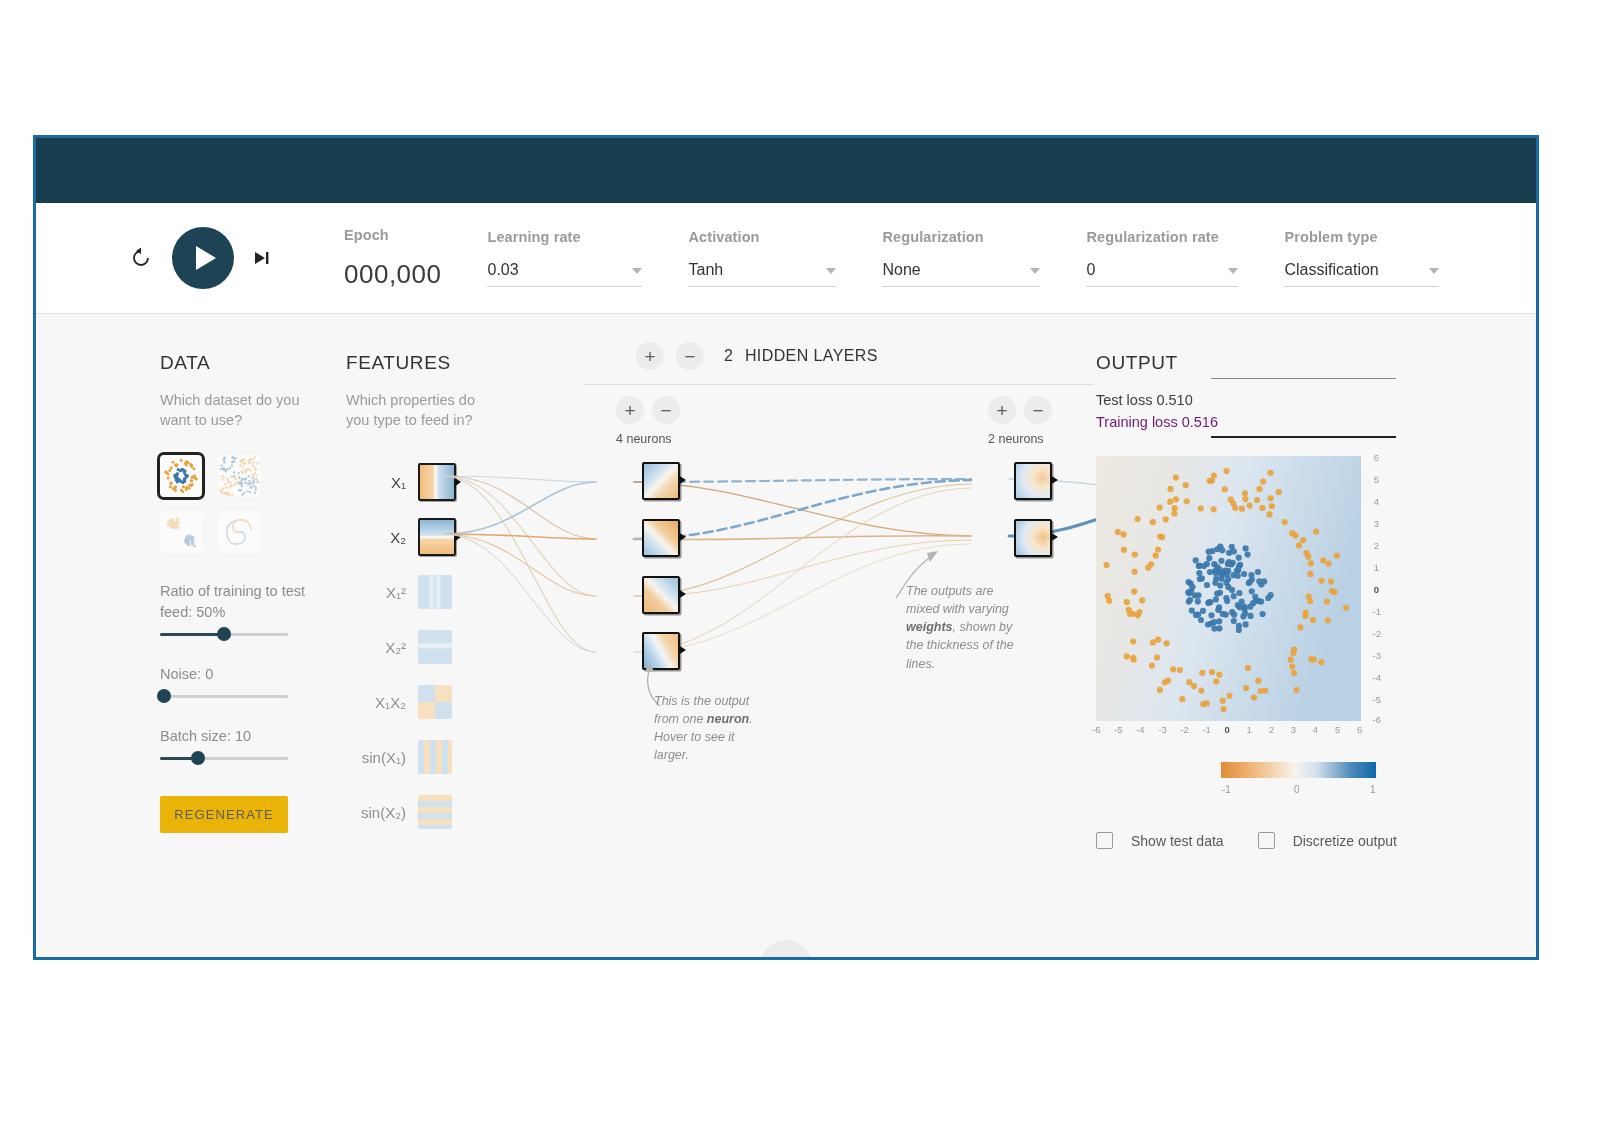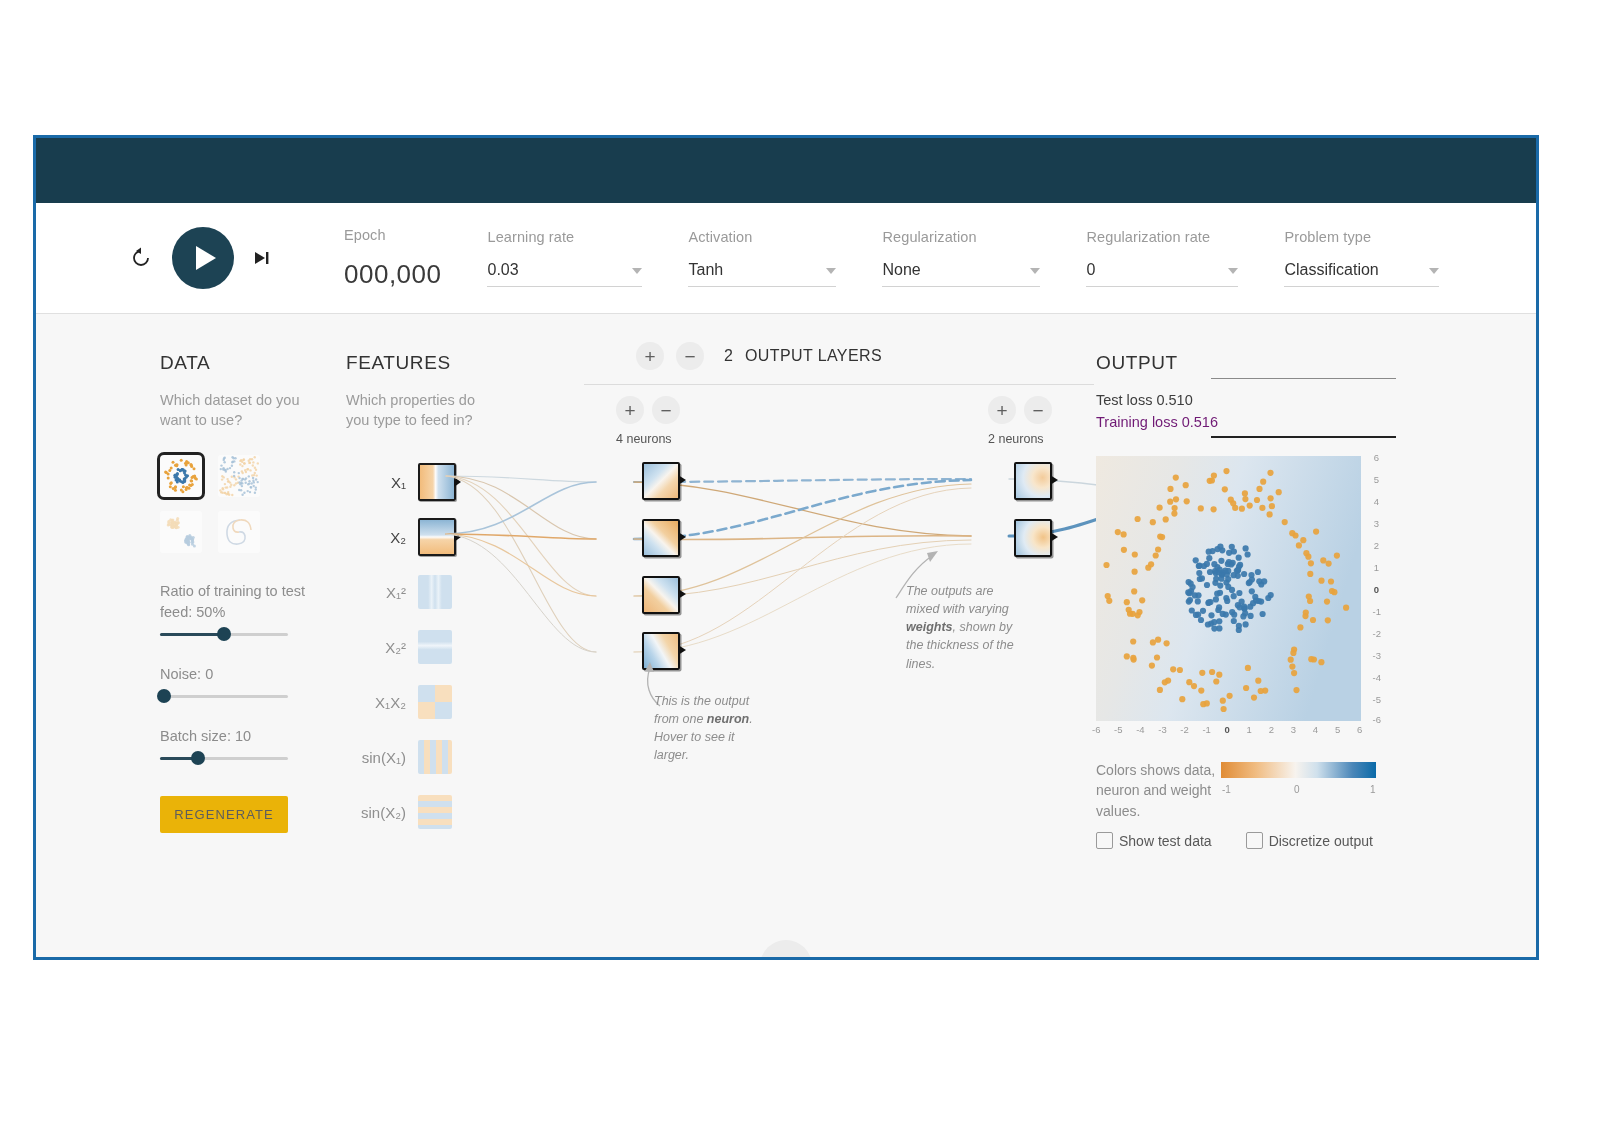--- a/index.html
+++ b/index.html
@@ -7,21 +7,21 @@
   .app{position:absolute;left:33px;top:135px;width:1506px;height:825px;border:3px solid #1a6aa8;background:#f7f7f7;box-sizing:border-box;overflow:hidden;}
   .topbar{height:65px;background:#183d4e;}
   .controls{height:110px;background:#ffffff;border-bottom:1px solid #e0e0e0;display:flex;align-items:center;position:relative;}
   .playgroup{display:flex;align-items:center;gap:18px;margin-left:92px;}
   .reset-btn{width:26px;height:26px;cursor:pointer;display:flex;align-items:center;justify-content:center;color:#222;font-size:26px;line-height:1;}
   .play-btn{width:62px;height:62px;border-radius:50%;background:#1d4354;display:flex;align-items:center;justify-content:center;cursor:pointer;}
   .play-tri{width:0;height:0;border-left:20px solid #fff;border-top:12px solid transparent;border-bottom:12px solid transparent;margin-left:6px;}
   .step-btn{width:20px;height:20px;cursor:pointer;display:flex;align-items:center;justify-content:center;}
   .ctl{margin-left:46px;}
   .ctl.epoch{margin-left:72px;}
-  .ctl-label{font-size:14.5px;color:#9a9a9a;font-weight:400;letter-spacing:.1px;margin-bottom:16px;}
+  .ctl-label{font-size:14.5px;color:#9a9a9a;font-weight:700;letter-spacing:.1px;margin-bottom:16px;}
   .epoch-val{font-size:26px;color:#3a3a3a;font-weight:400;letter-spacing:.5px;}
   .select{width:158px;border-bottom:1px solid #d2d2d2;display:flex;align-items:flex-end;justify-content:space-between;padding-bottom:7px;cursor:pointer;}
   .select span.val{font-size:16px;color:#333;}
   .caret{width:0;height:0;border-left:5px solid transparent;border-right:5px solid transparent;border-top:6px solid #b4b4b4;margin-bottom:5px;}
   .sel-lr{width:155px;} .sel-act{width:148px;} .sel-reg{width:158px;} .sel-regr{width:152px;} .sel-pt{width:155px;}
 
   .main{position:relative;height:648px;background:#f7f7f7;}
   .col-title{font-size:19px;color:#333;letter-spacing:.6px;font-weight:400;}
   .col-sub{font-size:14.5px;color:#9b9b9b;line-height:1.4;margin-top:16px;}
 
@@ -62,21 +62,21 @@
   .loss{font-size:14.5px;color:#3d3d3d;margin-top:18px;}
   .loss.training{color:#701a75;margin-top:6px;}
   .lossline{position:absolute;right:0px;top:26px;width:185px;height:1px;background:#8a8a8a;}
   .lossline2{position:absolute;right:0px;top:84px;width:185px;height:2px;background:#222;}
   .heat{position:absolute;left:1060px;top:142px;width:265px;height:265px;}
   .ax{position:absolute;font-size:9.5px;color:#9a9a9a;}
   .legend-txt{position:absolute;left:1060px;top:446px;width:120px;font-size:14px;color:#8c8c8c;line-height:1.45;}
   .cbar{position:absolute;left:1185px;top:448px;width:155px;height:16px;background:linear-gradient(90deg,#e08c36 0%,#f0bb80 22%,#f7f3ee 48%,#cfe0ec 62%,#4a86b8 85%,#0a6aa8 100%);}
   .cbar-tick{position:absolute;font-size:10px;color:#9a9a9a;}
   .checks{position:absolute;left:1060px;top:518px;display:flex;gap:34px;align-items:center;}
-  .chk{display:flex;align-items:center;gap:6px;cursor:pointer;}
+  .chk{display:flex;align-items:center;gap:18px;cursor:pointer;}
   .chkbox{width:15px;height:15px;border:1.8px solid #9a9a9a;border-radius:2px;}
   .chk span{font-size:14px;color:#585858;}
   .bottom-nub{position:absolute;left:50%;transform:translateX(-50%);bottom:-22px;width:52px;height:44px;background:#ececec;border-radius:26px 26px 0 0;}
   svg{display:block;overflow:visible;}
 </style>
 </head>
 <body>
 
 <div class="app">
 
@@ -547,21 +547,21 @@
         <div class="feat-box" style="background:repeating-linear-gradient(180deg,#f8dfbe 0 6px,#cfe0ee 6px 12px);"></div>
       </div>
     </div>
 
     <div class="net">
 
       <div class="layers-hd">
         <div class="rbtn">+</div>
         <div class="rbtn">−</div>
         <div class="hl-count">2</div>
-        <div class="hl-text">OUTPUT LAYERS</div>
+        <div class="hl-text">HIDDEN LAYERS</div>
       </div>
 
       <div class="net-rule"></div>
 
       <div class="layer-ctl" style="left:110px;top:82px;">
         <div class="rbtn">+</div>
         <div class="rbtn">−</div>
       </div>
       <div class="neuron-cnt" style="left:110px;top:118px;">4 neurons</div>
 
@@ -929,21 +929,20 @@
           <div class="ax" style="position: absolute; left: 128.5px; top: 268px; color: rgb(85, 85, 85); font-weight: 700;">0</div>
           <div class="ax" style="position: absolute; left: 150.583px; top: 268px;">1</div>
           <div class="ax" style="position: absolute; left: 172.667px; top: 268px;">2</div>
           <div class="ax" style="position: absolute; left: 194.75px; top: 268px;">3</div>
           <div class="ax" style="position: absolute; left: 216.833px; top: 268px;">4</div>
           <div class="ax" style="position: absolute; left: 238.917px; top: 268px;">5</div>
           <div class="ax" style="position: absolute; left: 261px; top: 268px;">6</div>
         </div>
     </div>
 
-    <div class="legend-txt">Colors shows data, neuron and weight values.</div>
     <div class="cbar"></div>
     <div class="cbar-tick" style="left:1186px;top:470px;">-1</div>
     <div class="cbar-tick" style="left:1258px;top:470px;">0</div>
     <div class="cbar-tick" style="left:1334px;top:470px;">1</div>
 
     <div class="checks">
       <div class="chk">
         <div class="chkbox"></div>
         <span>Show test data</span>
       </div>

